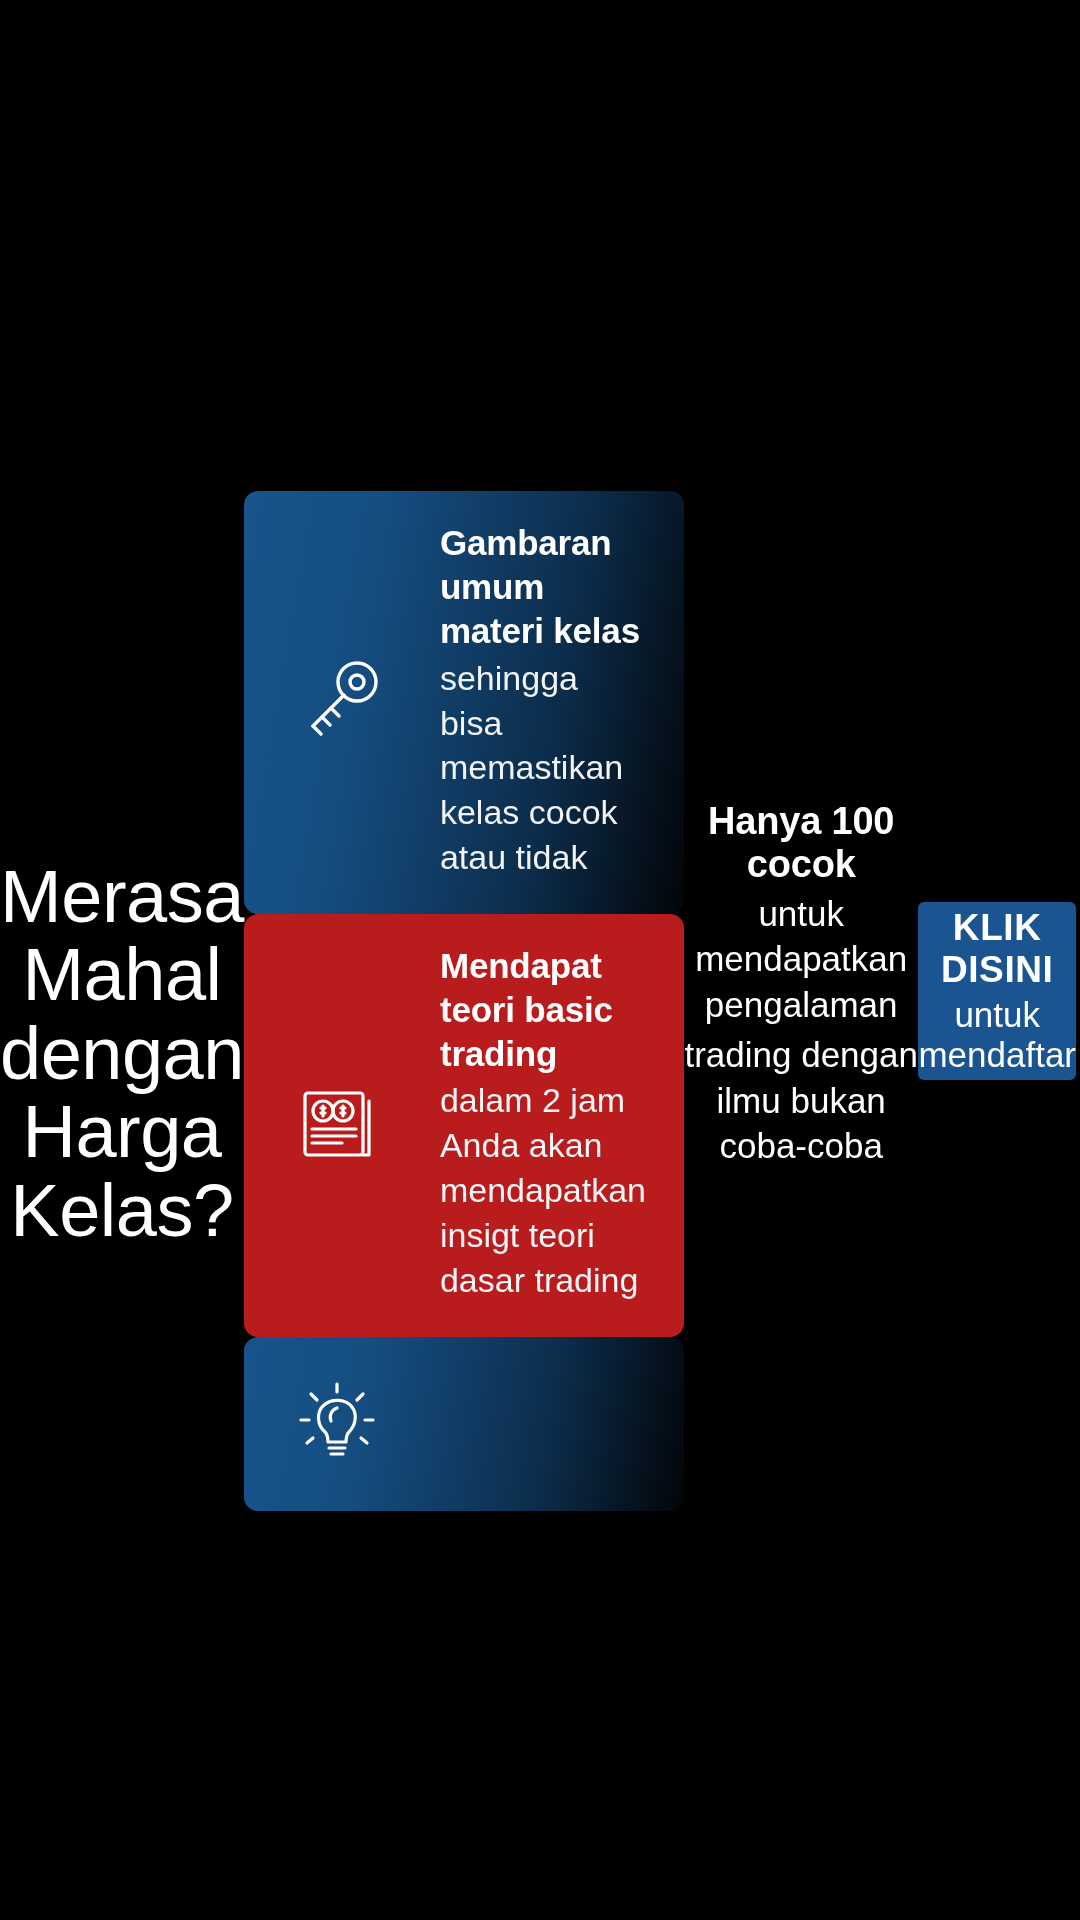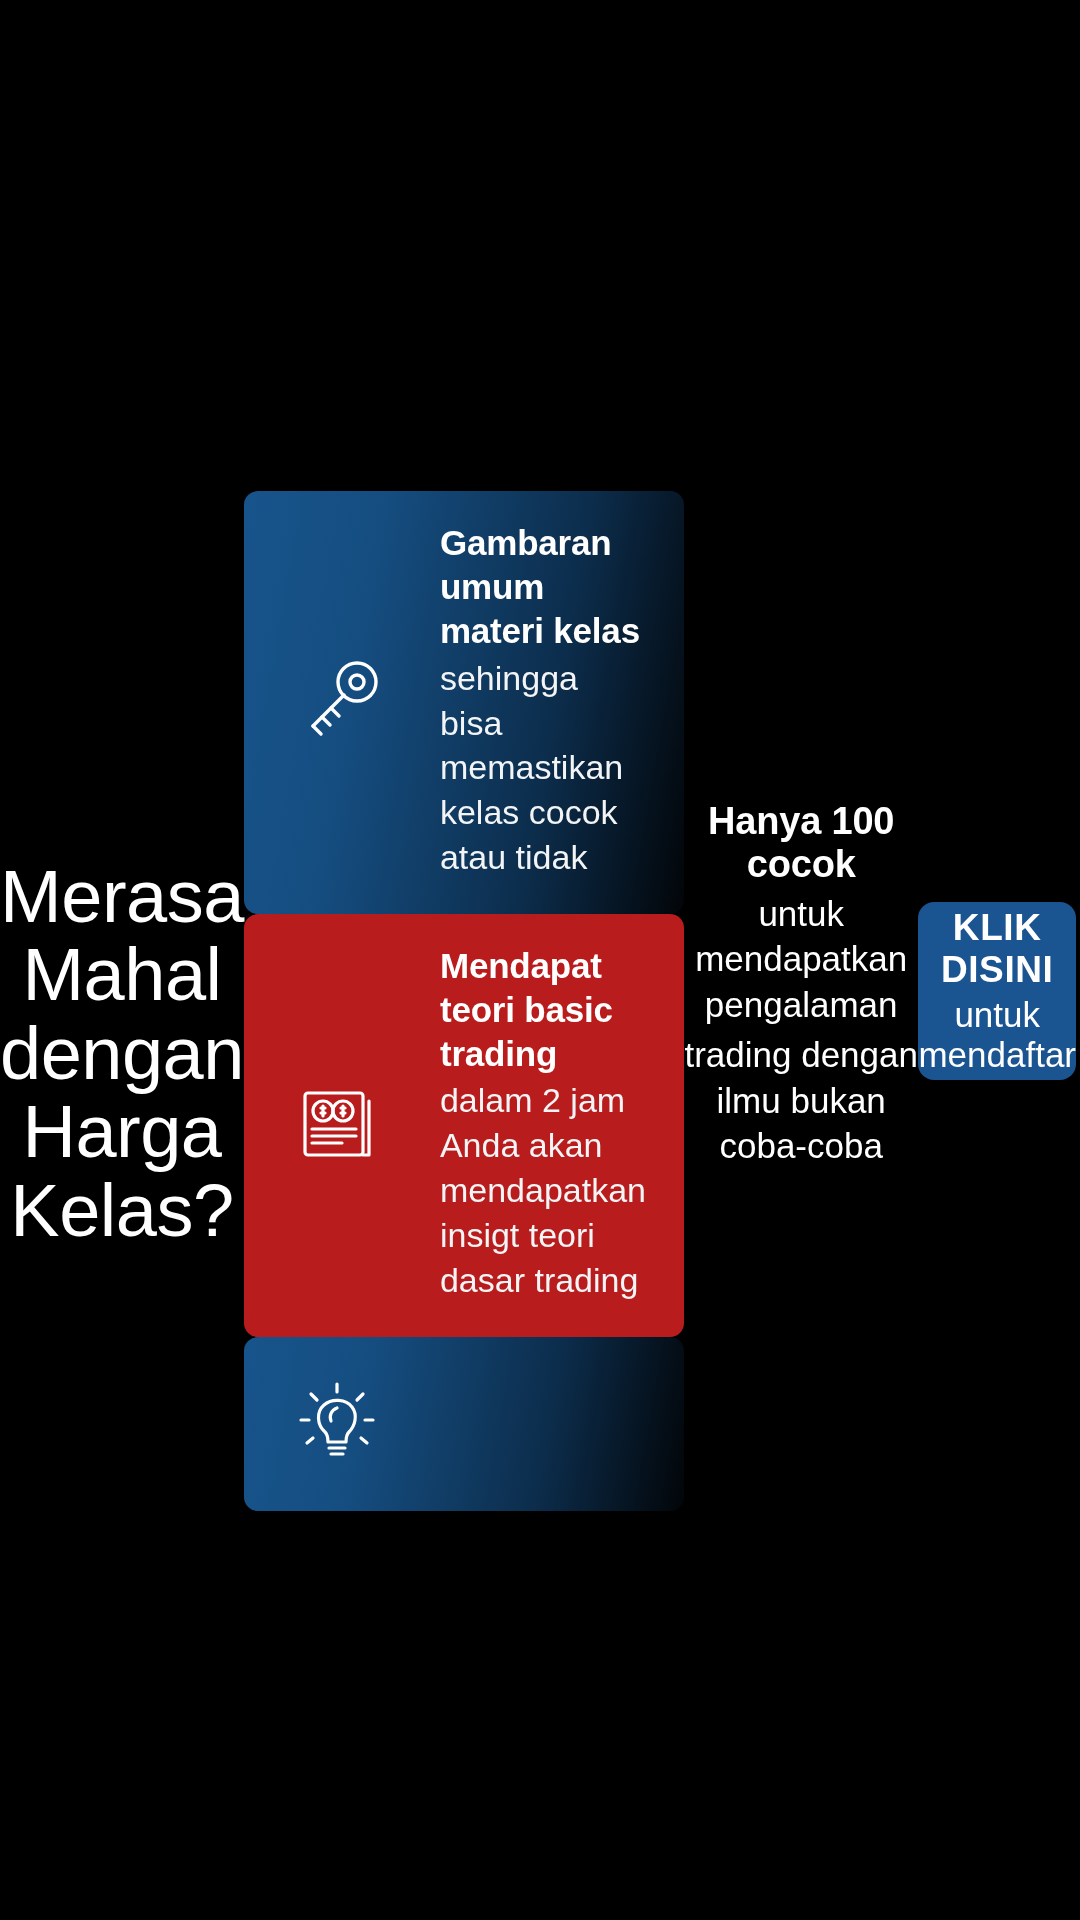--- a/index.html
+++ b/index.html
@@ -107,21 +107,21 @@
     line-height: 1.3;
     margin-top: 5px;
   }
 
   
   .cta {
     margin-top: 62px;
     width: 622px;
     height: 178px;
     background: #1a5491;
-    border-radius: 16px;
+    border-radius: 6px;
     border: none;
     color: #ffffff;
     display: flex;
     flex-direction: column;
     align-items: center;
     justify-content: center;
     cursor: pointer;
     font-family: "Liberation Sans", sans-serif;
   }
   .cta .cta-l1 {

